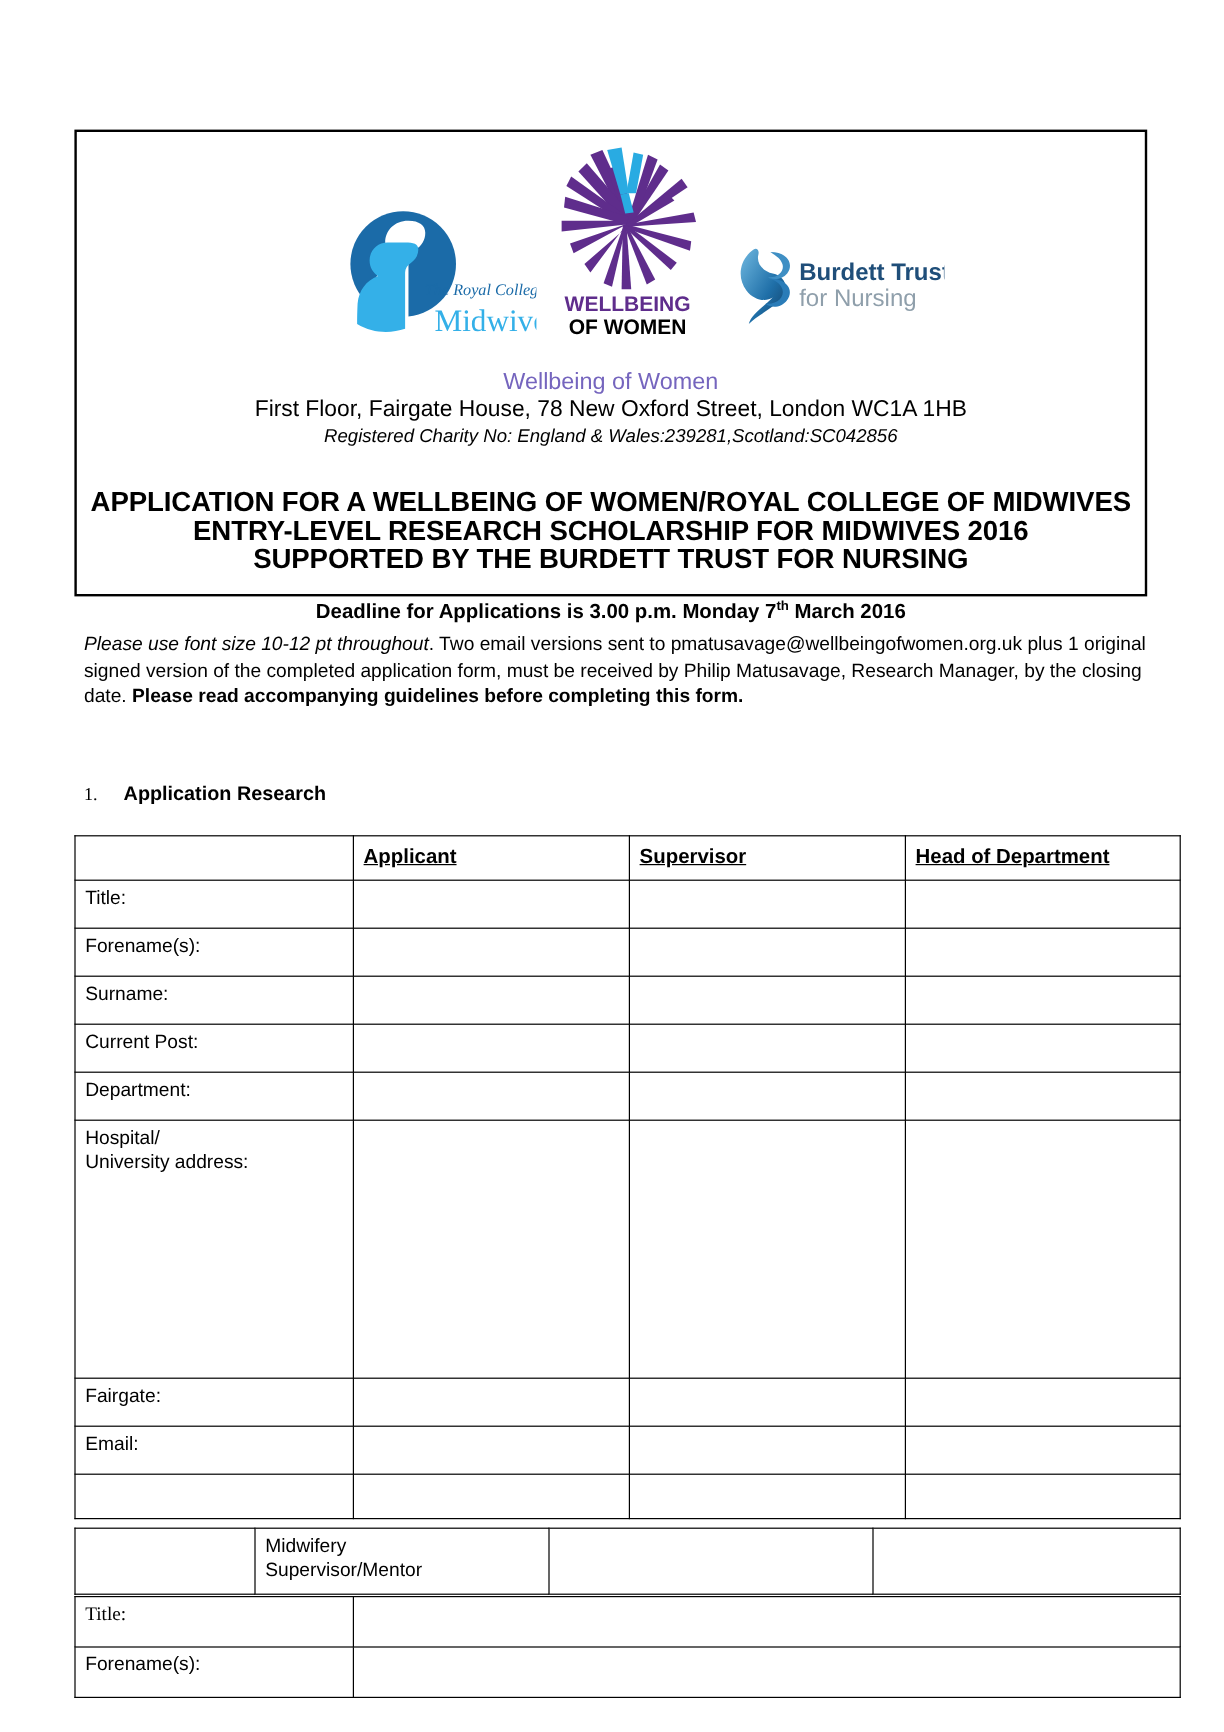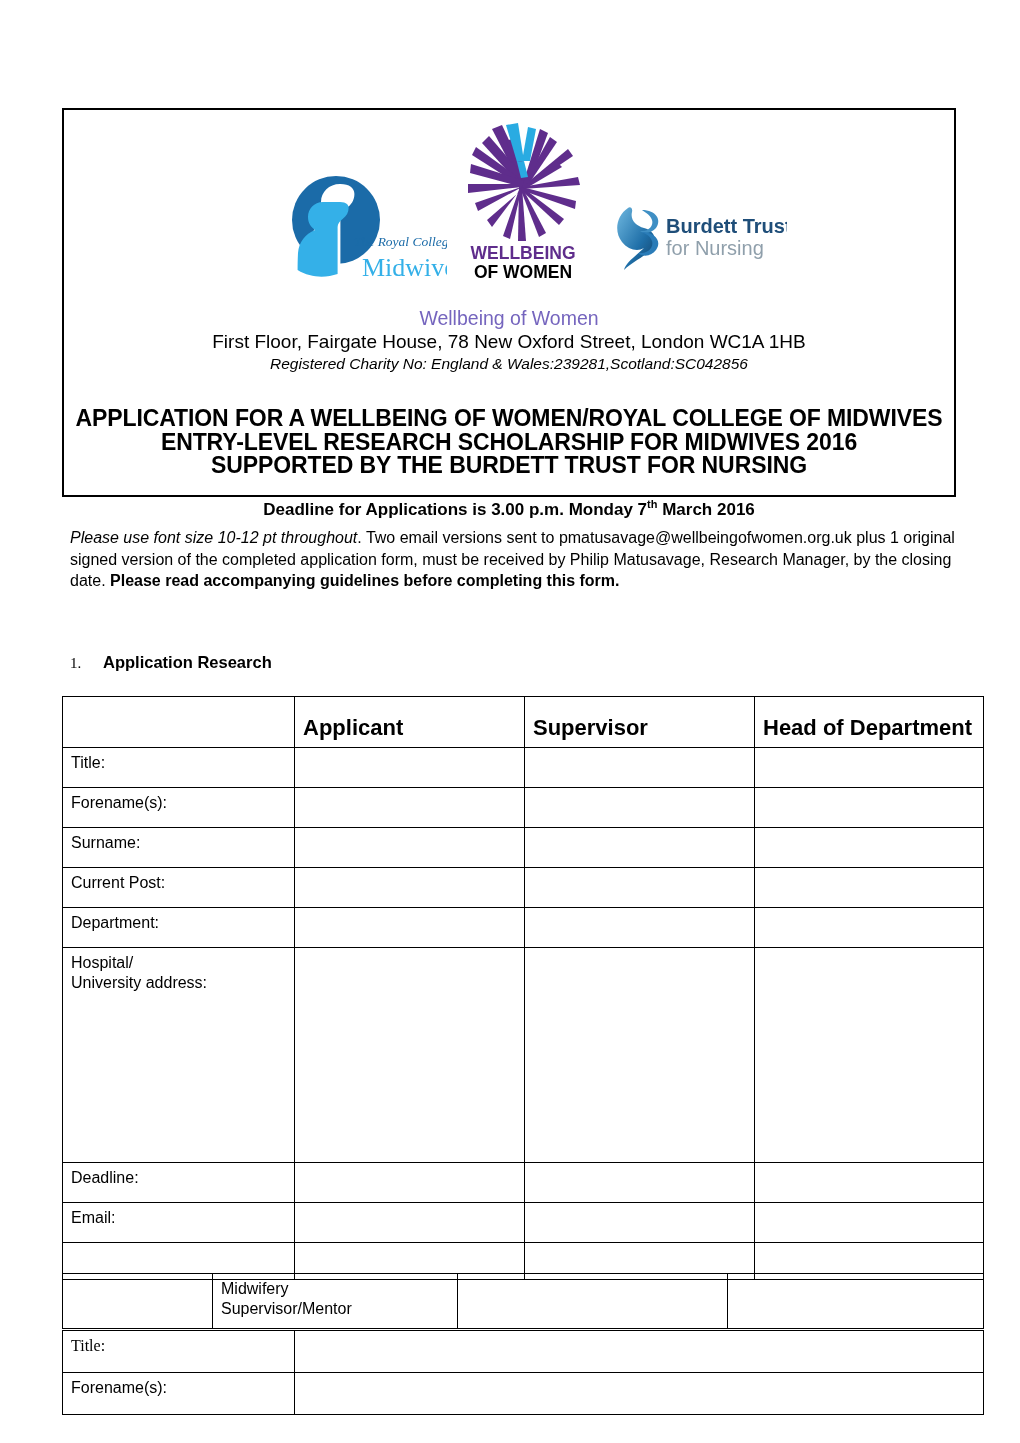--- a/index.html
+++ b/index.html
@@ -180,23 +180,24 @@
     border: 1.6px solid #000;
     padding: 5px 8px 6px 8px;
     font-size: 16px;
     font-weight: normal;
     text-align: left;
     vertical-align: top;
     line-height: 20px;
   }
   table.form th {
     font-weight: bold;
-    font-size: 22px;
-    padding-top: 21px;
+    font-size: 17px;
+    padding-top: 7px;
     padding-bottom: 9px;
+    text-decoration: underline;
   }
   td.lbl { padding-left: 9px; }
   td.lbl-serif {
     font-family: "Liberation Serif", serif;
     font-size: 19px;
     padding-top: 6px;
   }
   td.bold-lbl { font-weight: bold; font-size: 16.5px; line-height: 21px; }
 
   .h-addr { height: 215px; }
@@ -357,21 +358,21 @@
       <tr class="h-addr">
         <td class="lbl">
           <span>Hospital/</span><br>
           <span>University address:</span>
         </td>
         <td></td>
         <td></td>
         <td></td>
       </tr>
       <tr class="h-row">
-        <td class="lbl">Deadline:</td>
+        <td class="lbl">Fairgate:</td>
         <td></td>
         <td></td>
         <td></td>
       </tr>
       <tr class="h-row">
         <td class="lbl">Email:</td>
         <td></td>
         <td></td>
         <td></td>
       </tr>

